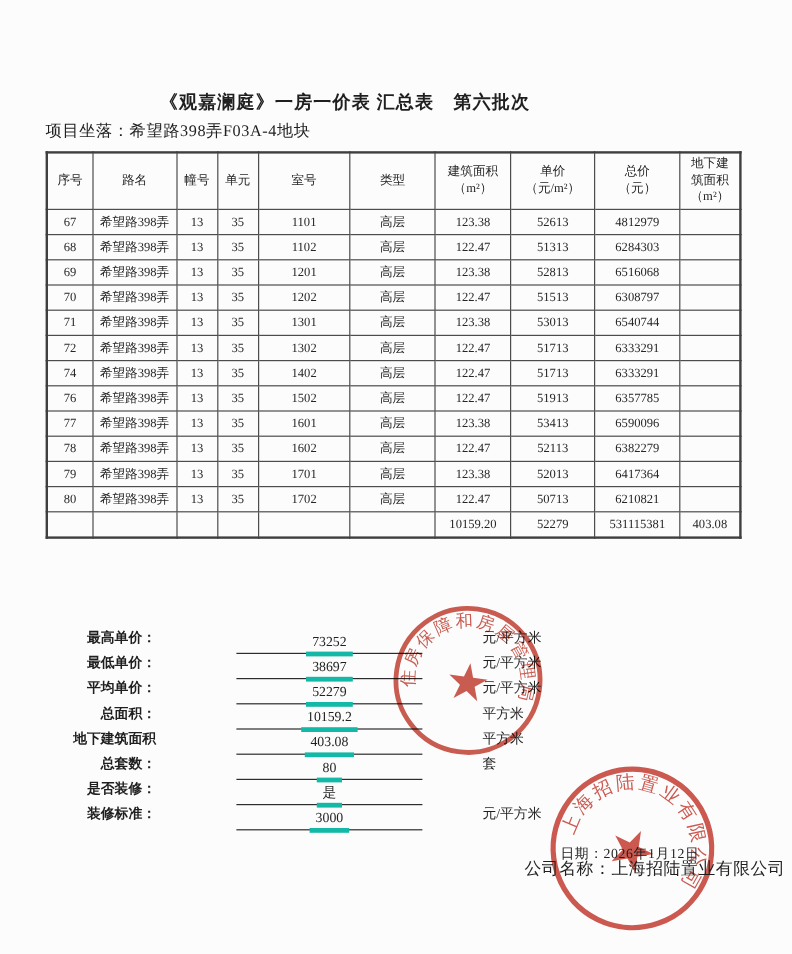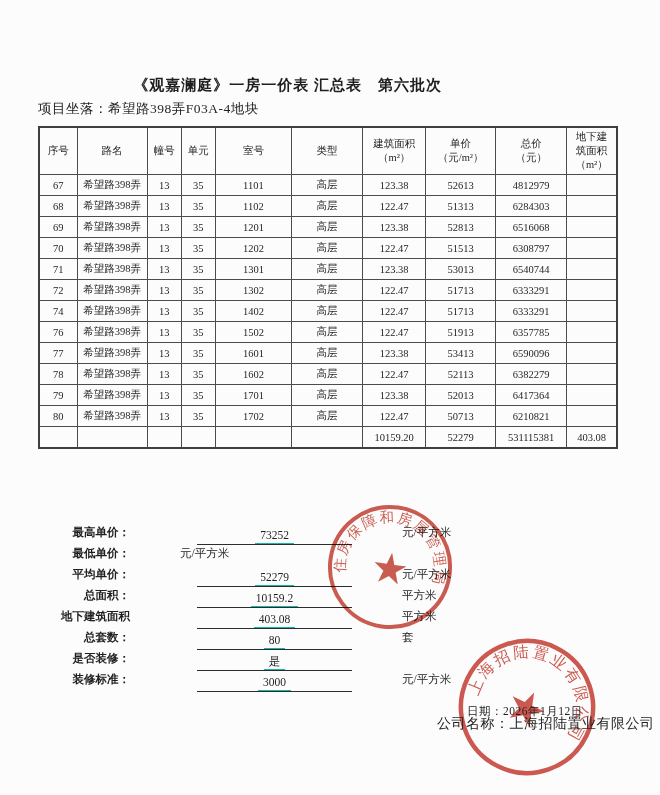--- a/index.html
+++ b/index.html
@@ -35,21 +35,21 @@
   .sum-label {
     width:90px; text-align:right; font-size:11.5px; font-weight:600;
     line-height:15px; padding-bottom:1px; white-space:nowrap;
   }
   .sum-line {
     width:155px; margin-left:25px; height:19px; text-align:center;
     border-bottom:1.5px solid #2c2c2c;
   }
   .sum-value {
     display:inline-block; font-size:11.5px; line-height:15px;
-    border-bottom:1px solid #14b8a6; padding:0 5px; white-space:nowrap;
+    border-bottom:4px solid #14b8a6; padding:0 5px; white-space:nowrap;
   }
   .sum-unit {
     margin-left:8px; font-size:11.5px; line-height:15px;
     padding-bottom:1px; white-space:nowrap;
   }
   .footer-company { position:absolute; left:437px; top:715px; font-size:14px; letter-spacing:0.5px; }
   .footer-date    { position:absolute; left:467px; top:704px; font-size:11.5px; letter-spacing:0.5px; }
   .stamp { position:absolute; pointer-events:none; mix-blend-mode:multiply; opacity:0.82; }
   .stamp-gov     { left:315px; top:492px; transform:rotate(8deg); }
   .stamp-company { left:452px; top:632px; transform:rotate(26deg); }
@@ -256,20 +256,21 @@
   </table>
 
   <div class="summary" id="summary-block">
       <div class="sum-row">
         <div class="sum-label">最高单价：</div>
         <div class="sum-line"><span class="sum-value">73252</span></div>
         <div class="sum-unit">元/平方米</div>
       </div>
       <div class="sum-row">
         <div class="sum-label">最低单价：</div>
+        <div class="sum-line"><span class="sum-value">38697</span></div>
         <div class="sum-unit">元/平方米</div>
       </div>
       <div class="sum-row">
         <div class="sum-label">平均单价：</div>
         <div class="sum-line"><span class="sum-value">52279</span></div>
         <div class="sum-unit">元/平方米</div>
       </div>
       <div class="sum-row">
         <div class="sum-label">总面积：</div>
         <div class="sum-line"><span class="sum-value">10159.2</span></div>

